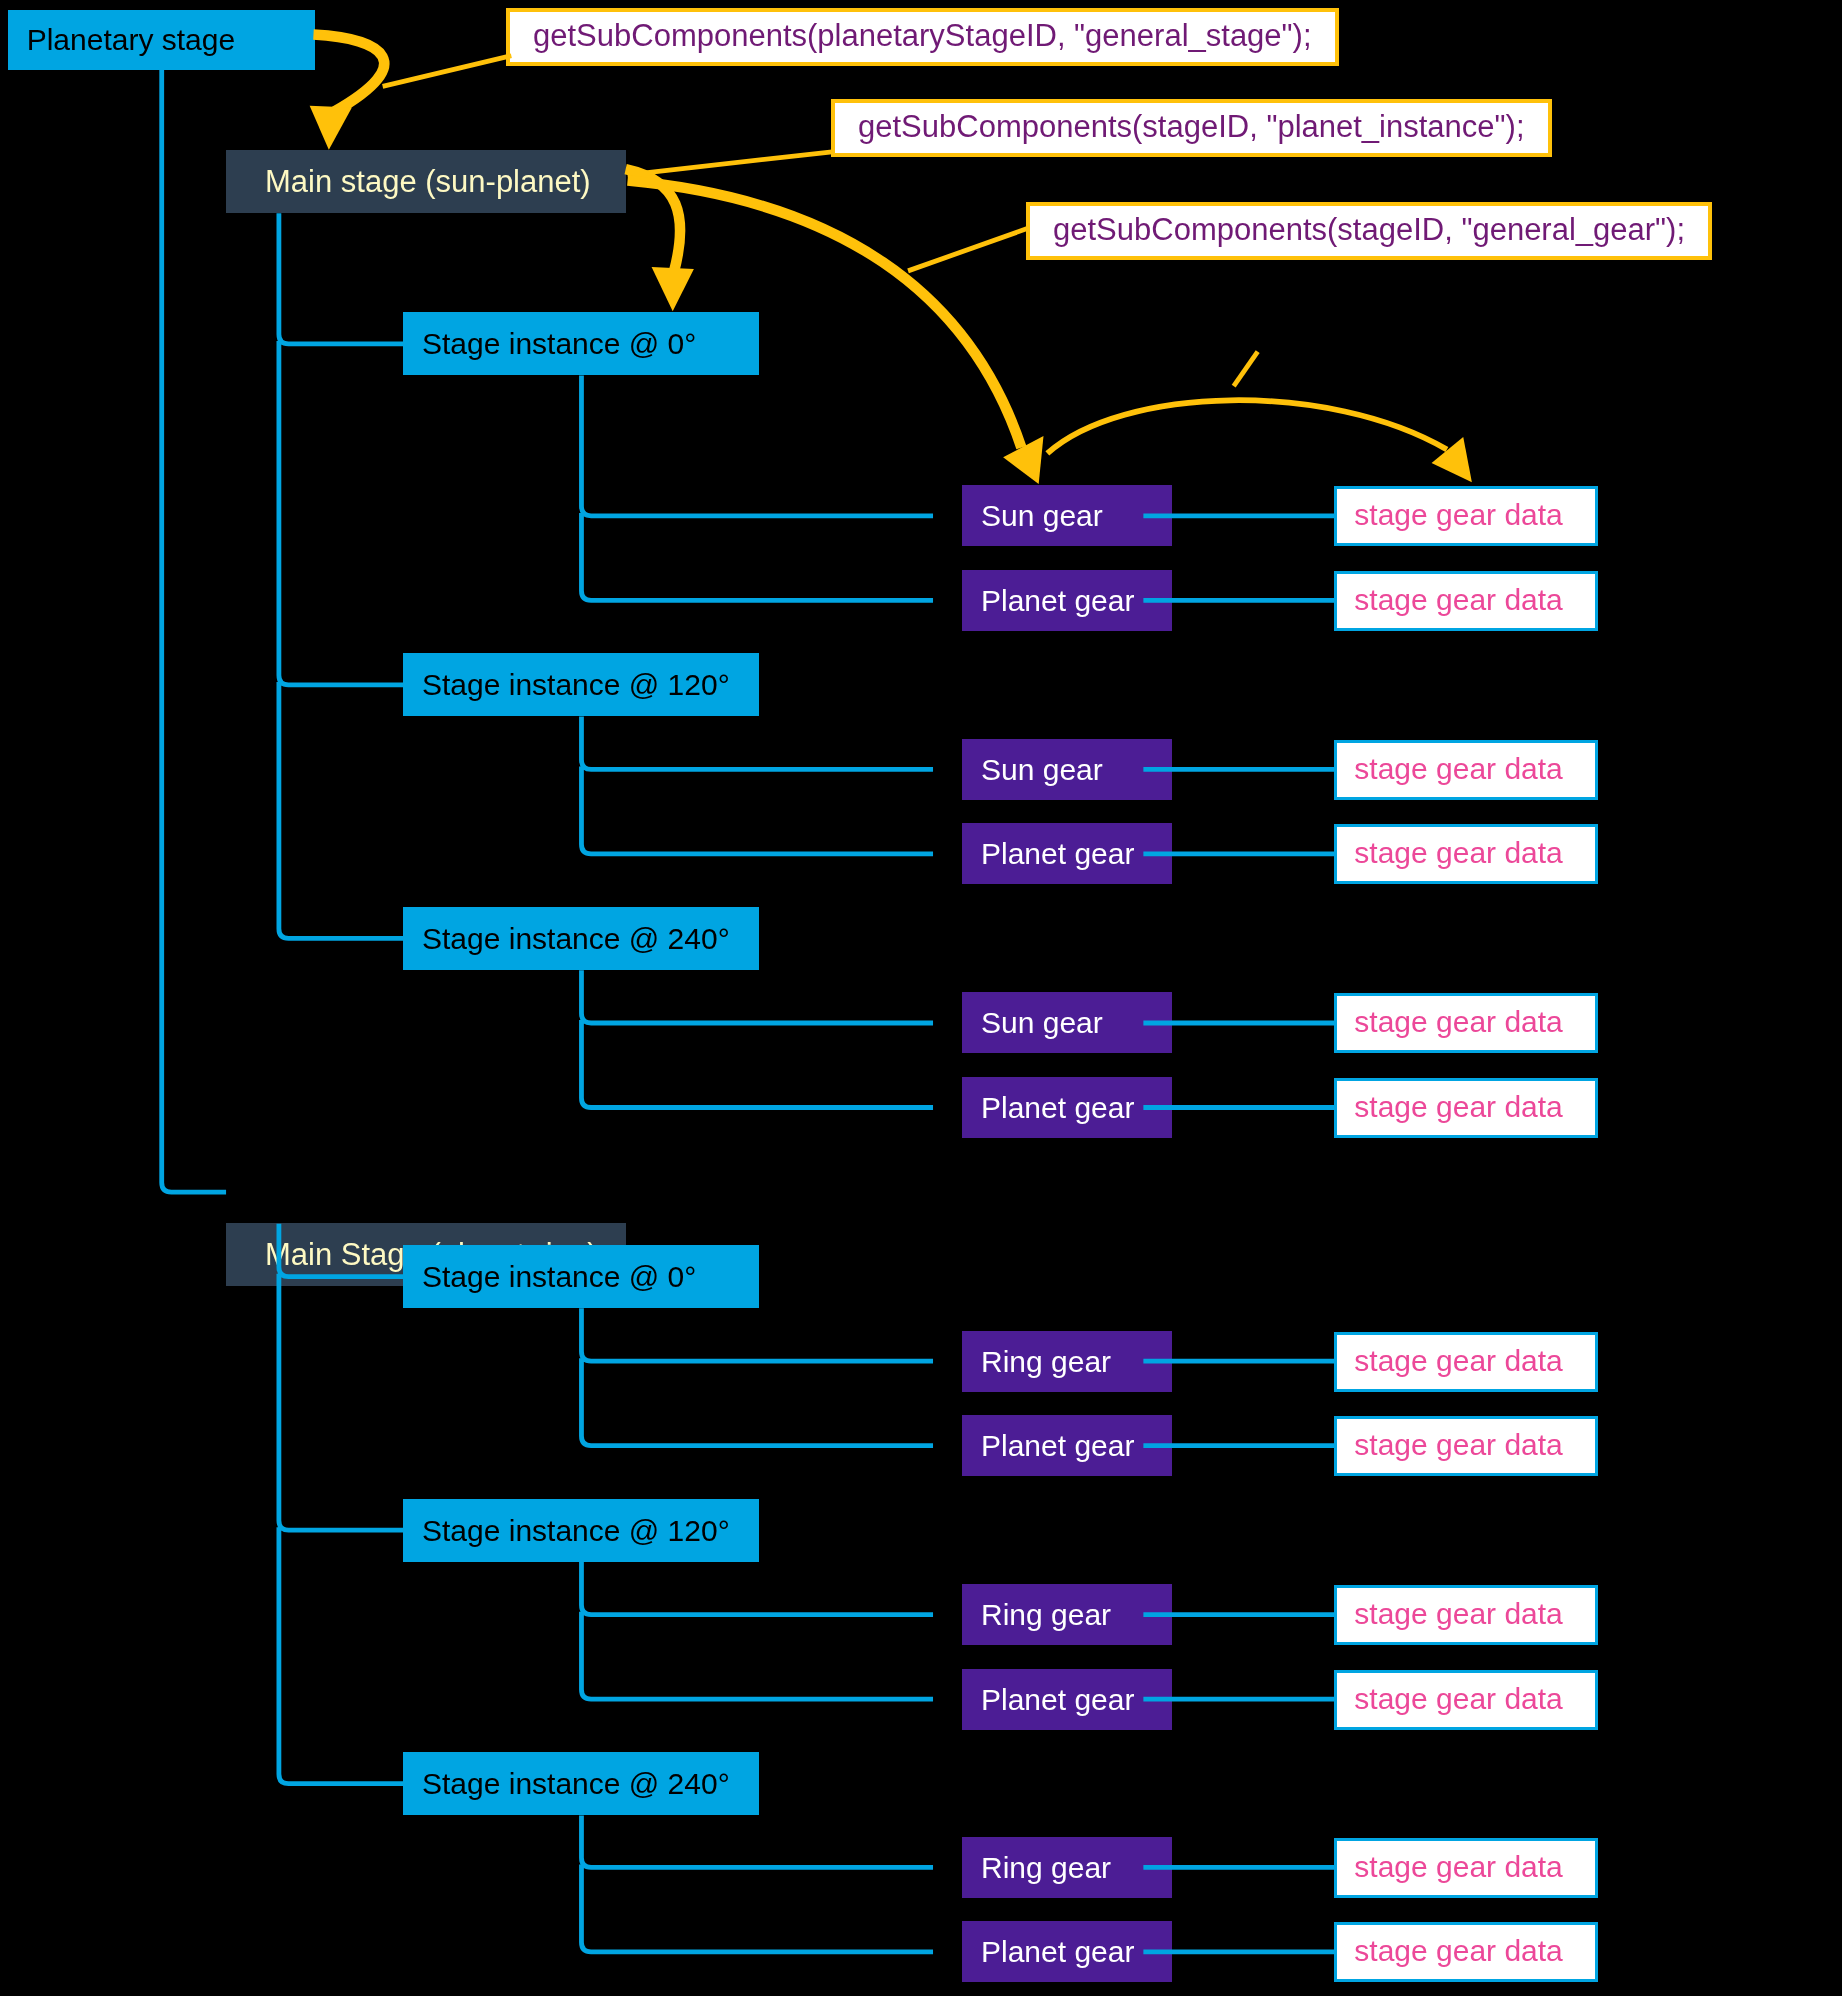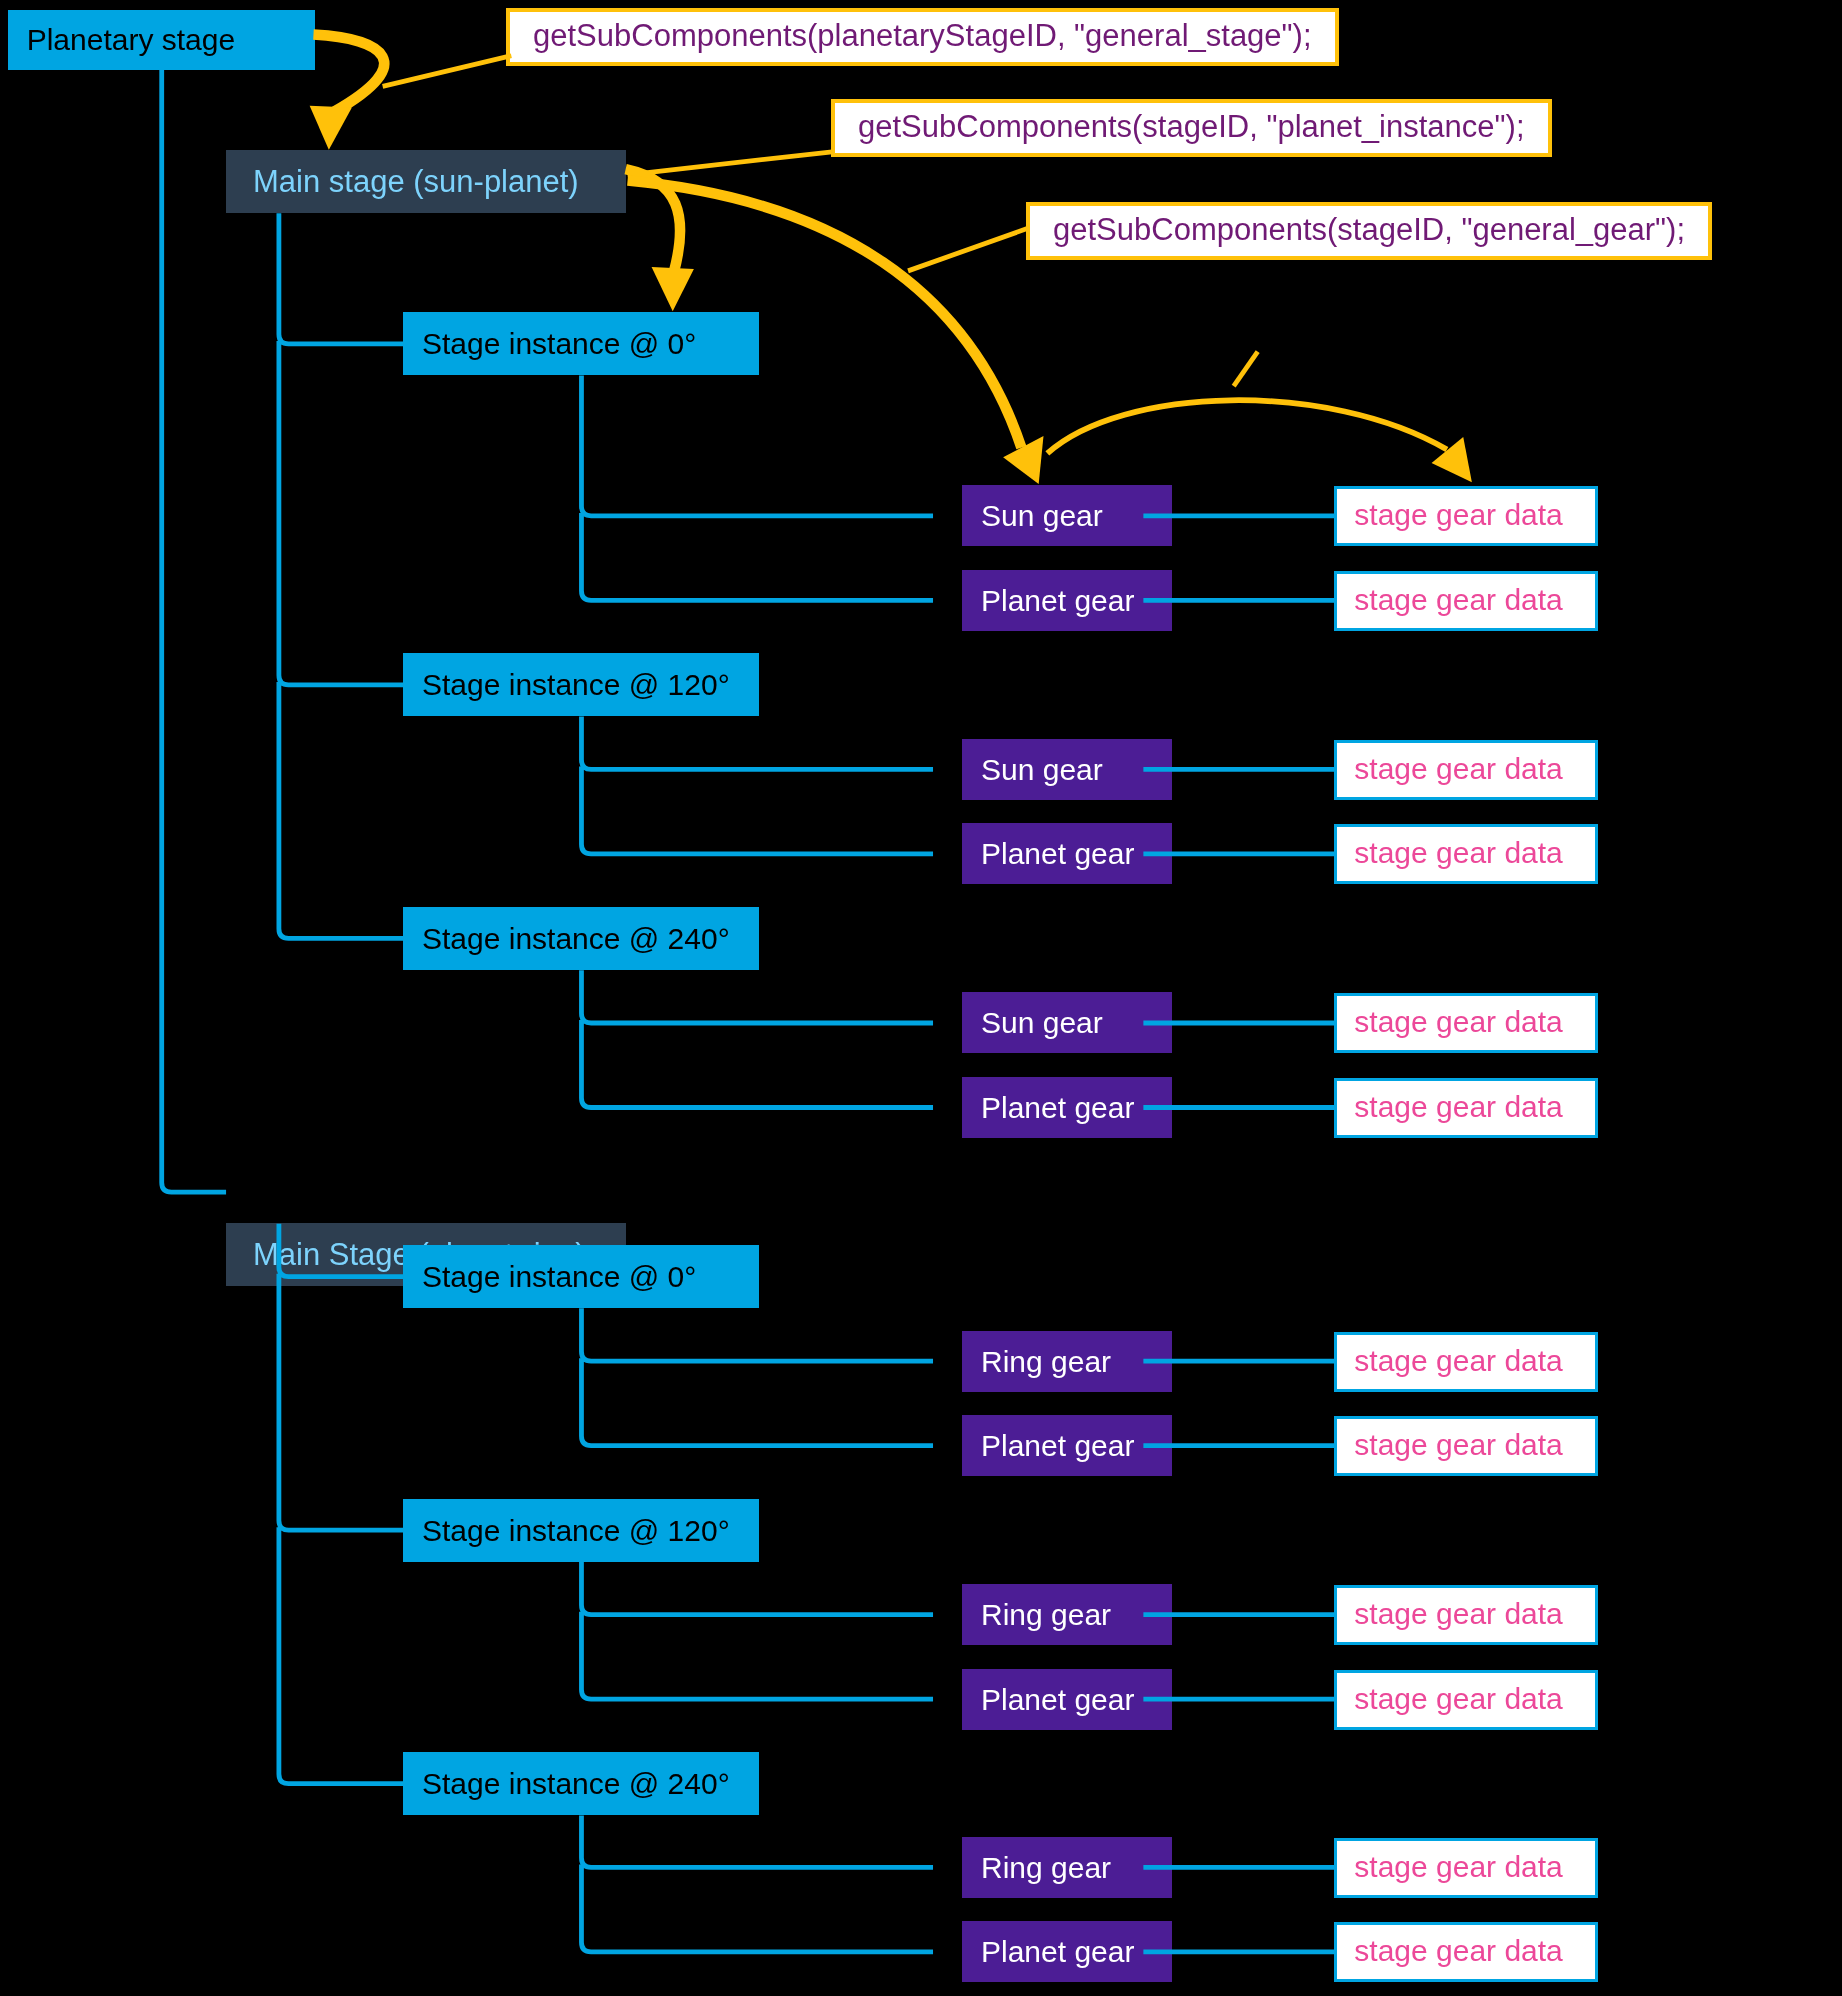--- a/index.html
+++ b/index.html
@@ -15,23 +15,23 @@
     background:#00A5E2;
     color:#000000;
     font-size:30px;
     padding-left:19px;
     white-space:nowrap;
     box-sizing:border-box;
   }
   .mainstage{
     position:absolute;
     background:#2D3E50;
-    color:#7dd3fc;
+    color:#fef9c3;
     font-size:31px;
-    padding-left:27px;
+    padding-left:39px;
     white-space:nowrap;
     box-sizing:border-box;
   }
   .gear{
     position:absolute;
     background:#4c1d95;
     color:#FFFFFF;
     font-size:30px;
     padding-left:19px;
     white-space:nowrap;

